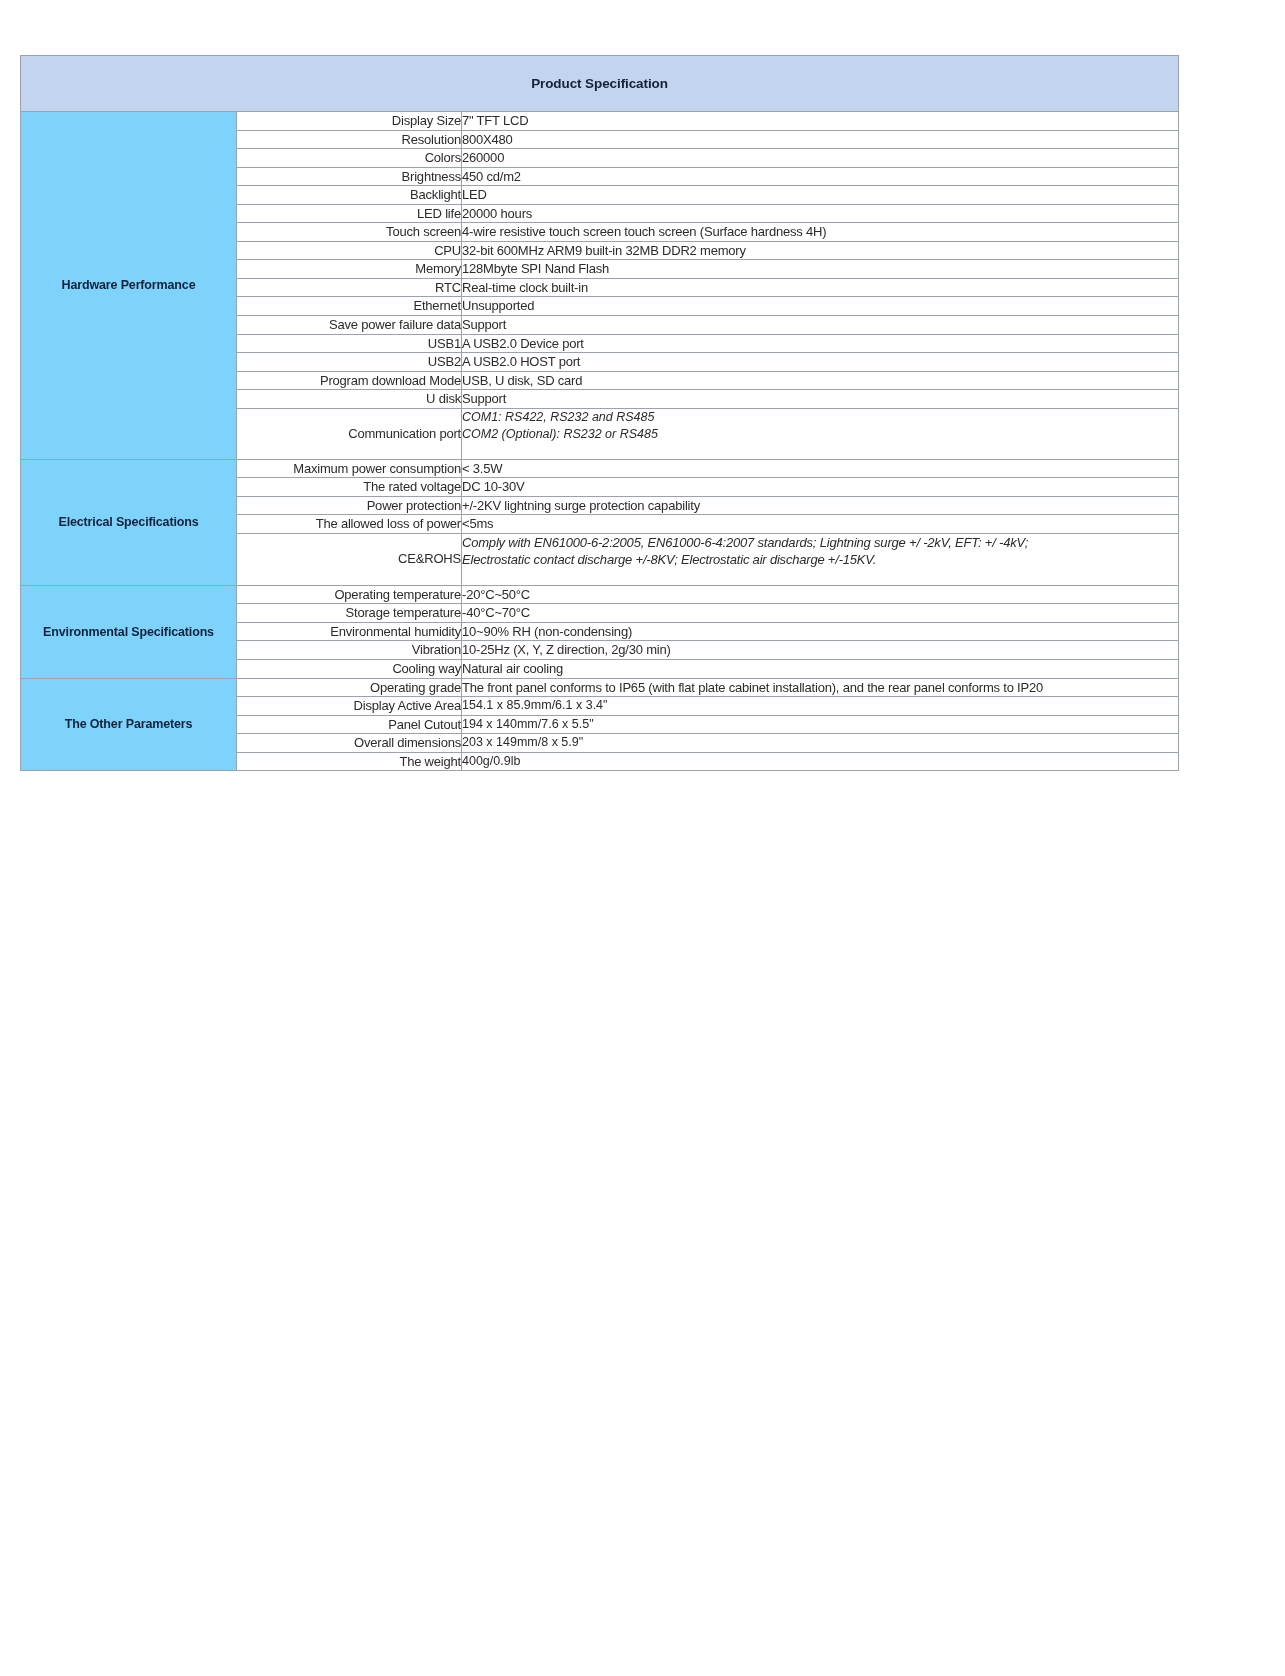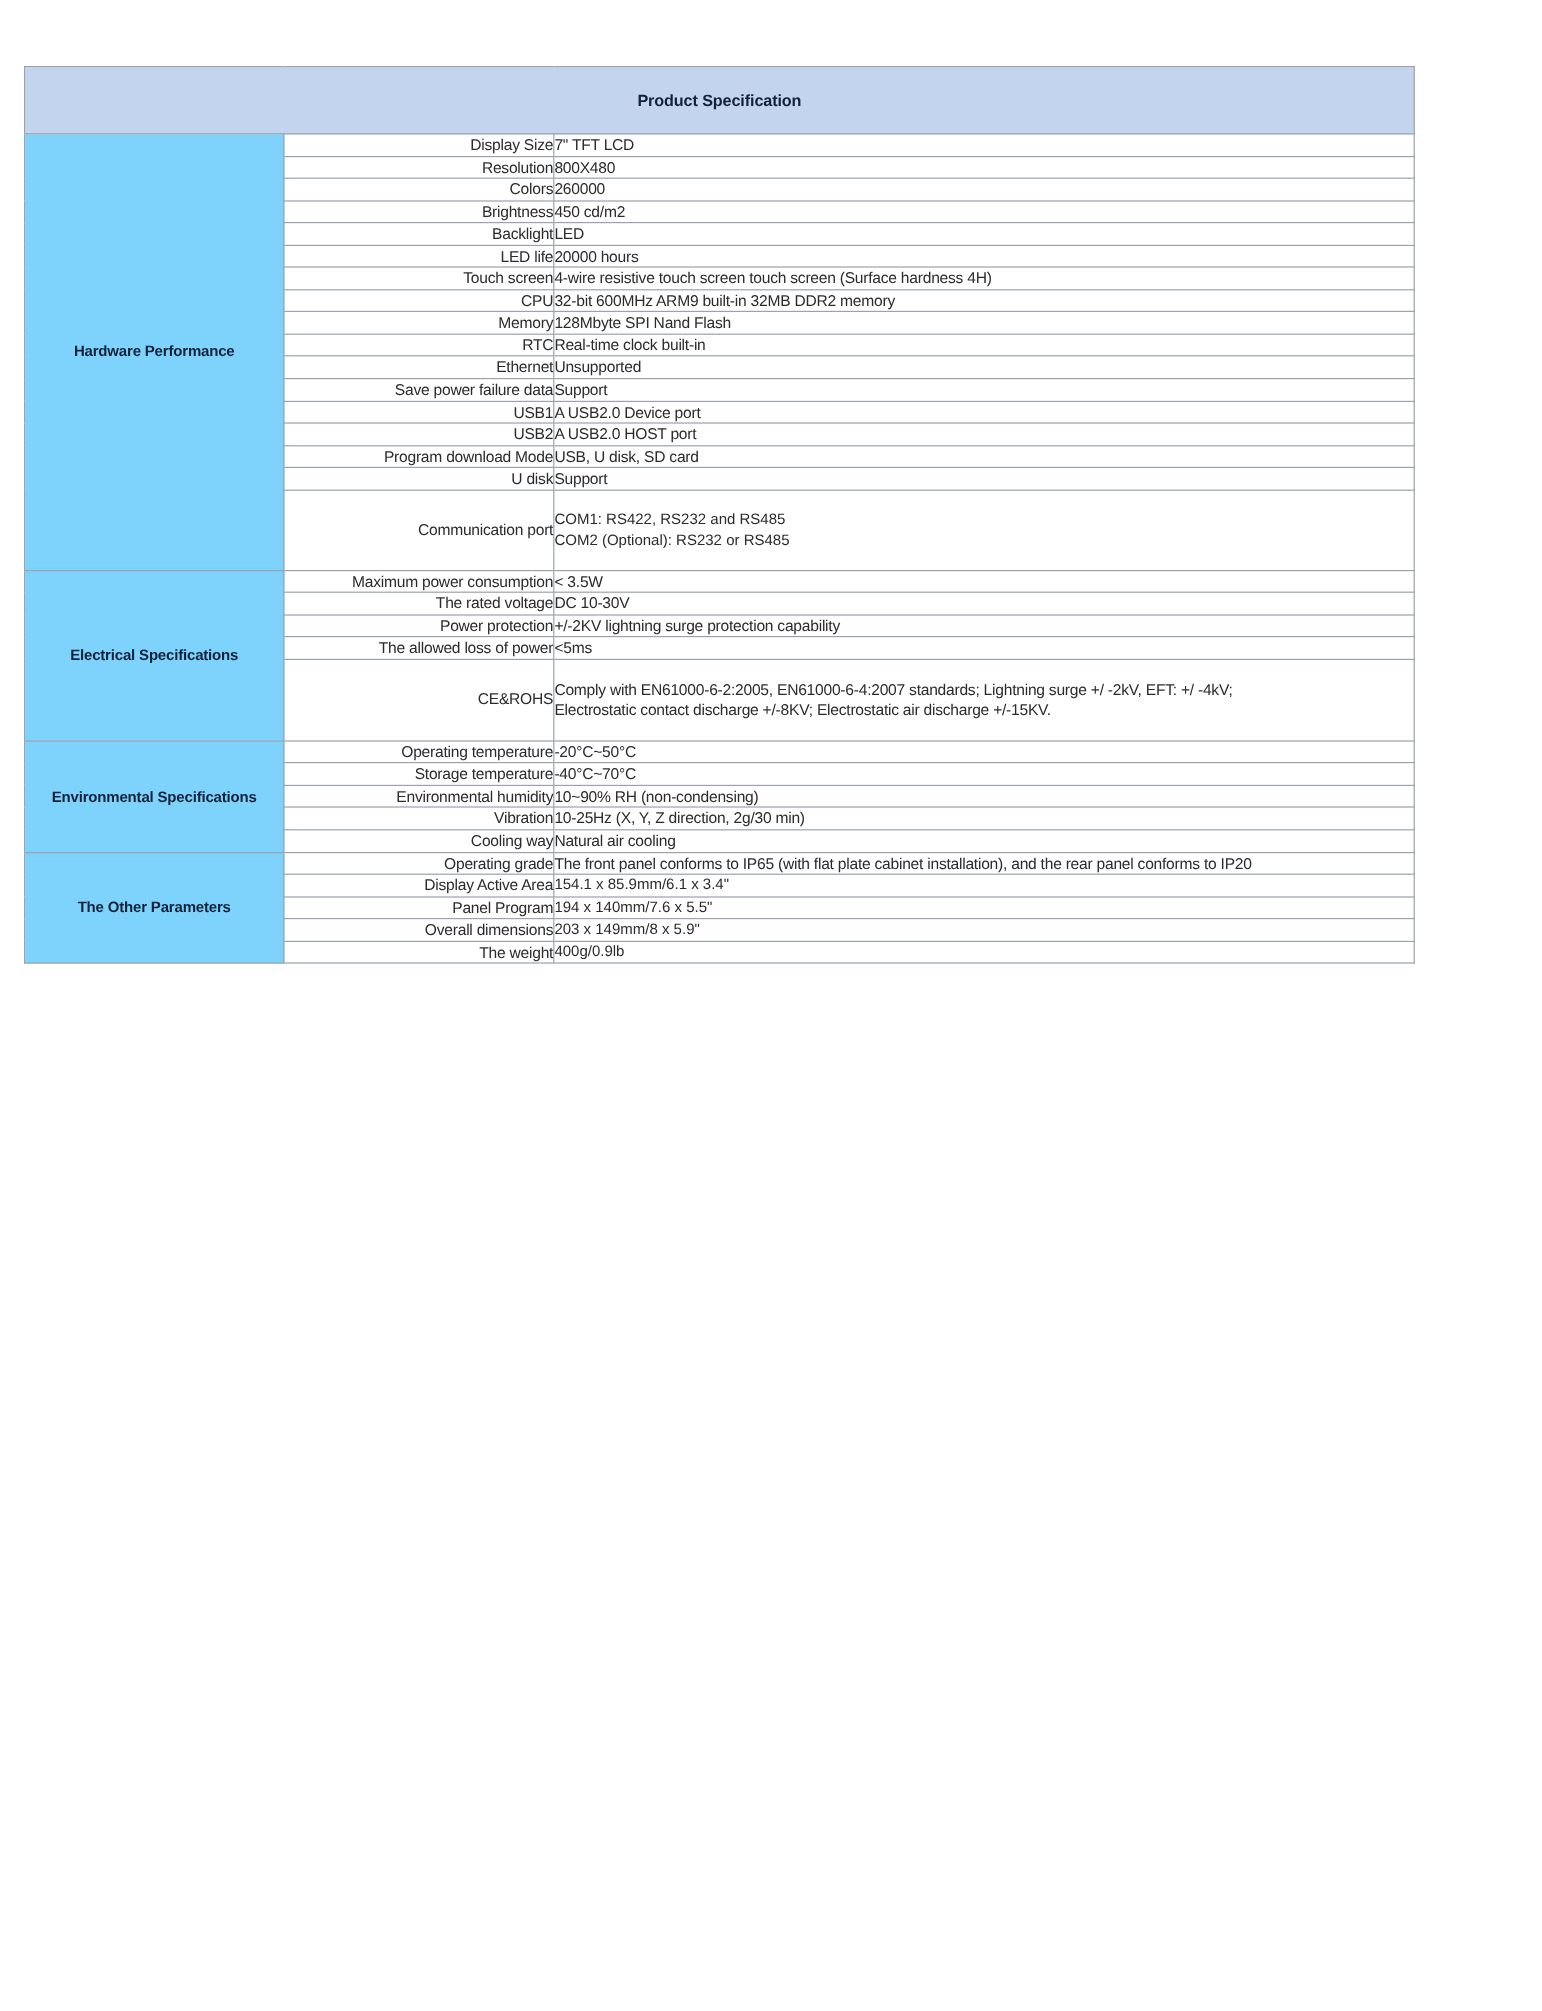--- a/index.html
+++ b/index.html
@@ -77,21 +77,21 @@
     line-height: 1.35;
   }
   
   .value-cell.alt {
     font-family: "Liberation Sans", sans-serif;
     letter-spacing: 0;
     font-size: 12.5px;
   }
   .value-cell .line { display: block; }
   .value-cell .line + .line { margin-top: 4px; }
-  .value-cell.multi { padding-top: 16px; padding-bottom: 16px; }
+  .value-cell.multi { padding-bottom: 16px; font-style: italic; }
   .value-cell.multi .line + .line { margin-top: 0; }
 </style>
 </head>
 <body>
 
 <div class="page">
 
 
   <table class="spec">
     <colgroup>
@@ -225,21 +225,21 @@
         <tr>
           <td class="group-cell" rowspan="5">The Other Parameters</td>
           <td class="param-cell">Operating grade</td>
           <td class="value-cell">The front panel conforms to IP65 (with flat plate cabinet installation), and the rear panel conforms to IP20</td>
         </tr>
         <tr>
           <td class="param-cell">Display Active Area</td>
           <td class="value-cell alt">154.1 x 85.9mm/6.1 x 3.4"</td>
         </tr>
         <tr>
-          <td class="param-cell">Panel Program</td>
+          <td class="param-cell">Panel Cutout</td>
           <td class="value-cell alt">194 x 140mm/7.6 x 5.5"</td>
         </tr>
         <tr>
           <td class="param-cell">Overall dimensions</td>
           <td class="value-cell alt">203 x 149mm/8 x 5.9"</td>
         </tr>
         <tr>
           <td class="param-cell">The weight</td>
           <td class="value-cell alt">400g/0.9lb</td>
         </tr>

